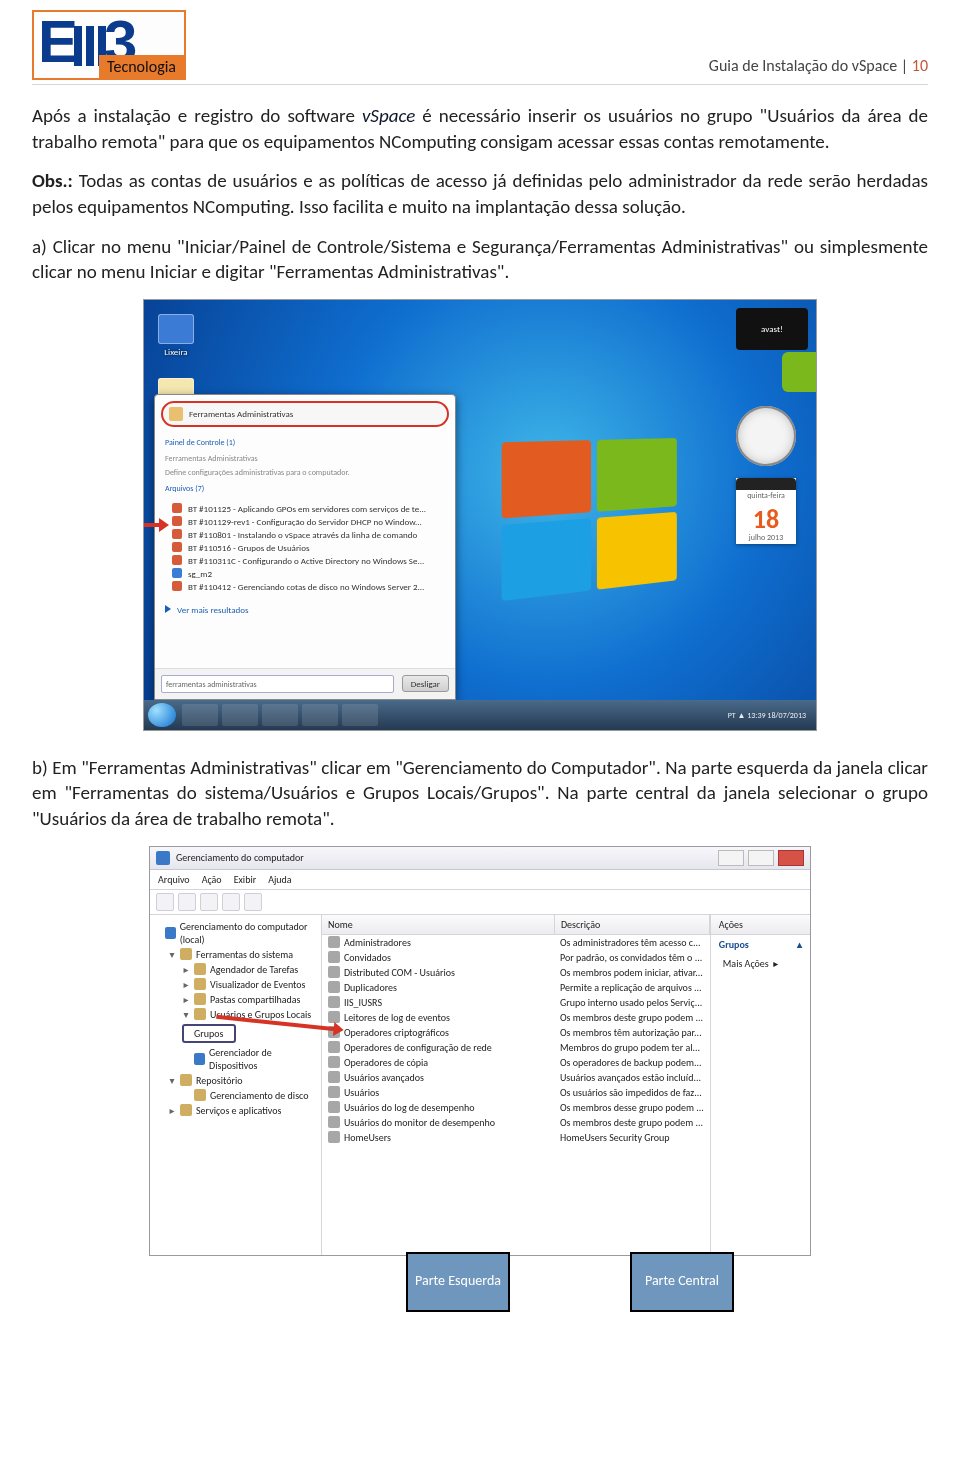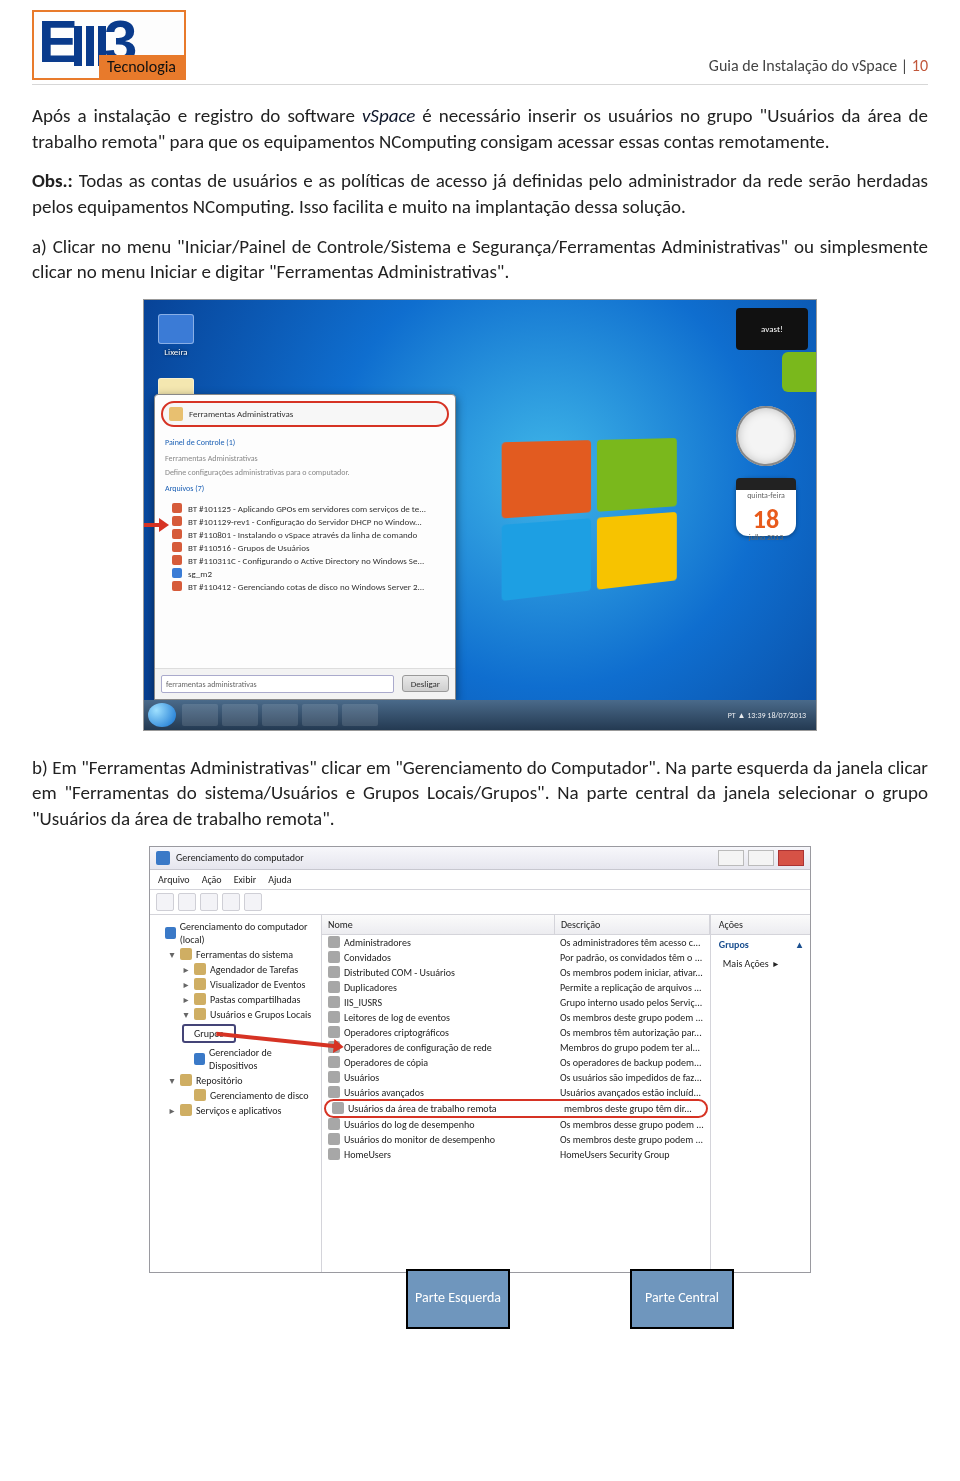--- a/index.html
+++ b/index.html
@@ -106,21 +106,21 @@
   .win7 .avast {
     position:absolute; right:8px; top:8px; width:72px; height:42px;
     background:#111;border-radius:4px;color:#fff;font-size:9px;display:flex;align-items:center;justify-content:center;
   }
   .win7 .avast::after{content:"";position:absolute;right:-14px;bottom:-42px;width:40px;height:40px;background:#7ab81c;border-radius:6px;}
   .win7 .clock {
     position:absolute; right:20px; top:106px; width:60px;height:60px;border-radius:50%;
     background:#f4f4f4;box-shadow:inset 0 0 0 2px #888, inset 0 0 12px rgba(0,0,0,.3);
   }
   .win7 .calendar {
-    position:absolute; right:20px; top:178px; width:60px; height:58px; background:#fff; border-radius:12px; box-shadow:0 1px 4px rgba(0,0,0,.4);
+    position:absolute; right:20px; top:178px; width:60px; height:66px; background:#fff; border-radius:0; box-shadow:0 1px 4px rgba(0,0,0,.4);
     font-size:8px; color:#666; text-align:center;
   }
   .win7 .calendar .topbar{height:12px;background:#222;border-radius:4px 4px 0 0;}
   .win7 .calendar .day{font-size:26px;color:#e85b1c;font-weight:600;line-height:1;margin-top:6px;}
   .win7 .winlogo {
     position:absolute; left:360px; top:140px; width:180px;height:150px;
     display:grid;grid-template-columns:1fr 1fr;grid-template-rows:1fr 1fr;gap:6px;
     transform: perspective(400px) rotateY(14deg) skewY(-4deg);
   }
   .win7 .winlogo div{border-radius:4px;}
@@ -300,20 +300,24 @@
             </div>
           <div class="fi blue">
               <div class="dot"></div>
               <span>sg_m2</span>
             </div>
           <div class="fi">
               <div class="dot"></div>
               <span>BT #110412 - Gerenciando cotas de disco no Windows Server 2...</span>
             </div>
         </div>
+        <div class="more">
+            <div class="arrow"></div>
+            <span>Ver mais resultados</span>
+          </div>
         <div class="searchrow">
           <div class="sinput">ferramentas administrativas</div>
           <div class="desligar">Desligar</div>
         </div>
       </div>
 
       <div class="taskbar">
         <div class="orb"></div>
         <div class="tbtn"></div>
         <div class="tbtn"></div>
@@ -440,30 +444,26 @@
             </div>
           <div class="row">
               <div class="col-name"><span class="ri"></span><span>Operadores de configuração de rede</span></div>
               <div class="col-desc">Membros do grupo podem ter al...</div>
             </div>
           <div class="row">
               <div class="col-name"><span class="ri"></span><span>Operadores de cópia</span></div>
               <div class="col-desc">Os operadores de backup podem...</div>
             </div>
           <div class="row">
+              <div class="col-name"><span class="ri"></span><span>Usuários avançados</span></div>
+              <div class="col-desc">Usuários avançados estão incluíd...</div>
+            </div>
+          <div class="row">
               <div class="col-name"><span class="ri"></span><span>Usuários</span></div>
               <div class="col-desc">Os usuários são impedidos de faz...</div>
-            </div>
-          <div class="row">
-              <div class="col-name"><span class="ri"></span><span>Usuários avançados</span></div>
-              <div class="col-desc">Usuários avançados estão incluíd...</div>
-            </div>
-          <div class="row hl">
-              <div class="col-name"><span class="ri"></span><span>Usuários da área de trabalho remota</span></div>
-              <div class="col-desc">membros deste grupo têm dir...</div>
             </div>
           <div class="row">
               <div class="col-name"><span class="ri"></span><span>Usuários do log de desempenho</span></div>
               <div class="col-desc">Os membros desse grupo podem ...</div>
             </div>
           <div class="row">
               <div class="col-name"><span class="ri"></span><span>Usuários do monitor de desempenho</span></div>
               <div class="col-desc">Os membros deste grupo podem ...</div>
             </div>
           <div class="row">

